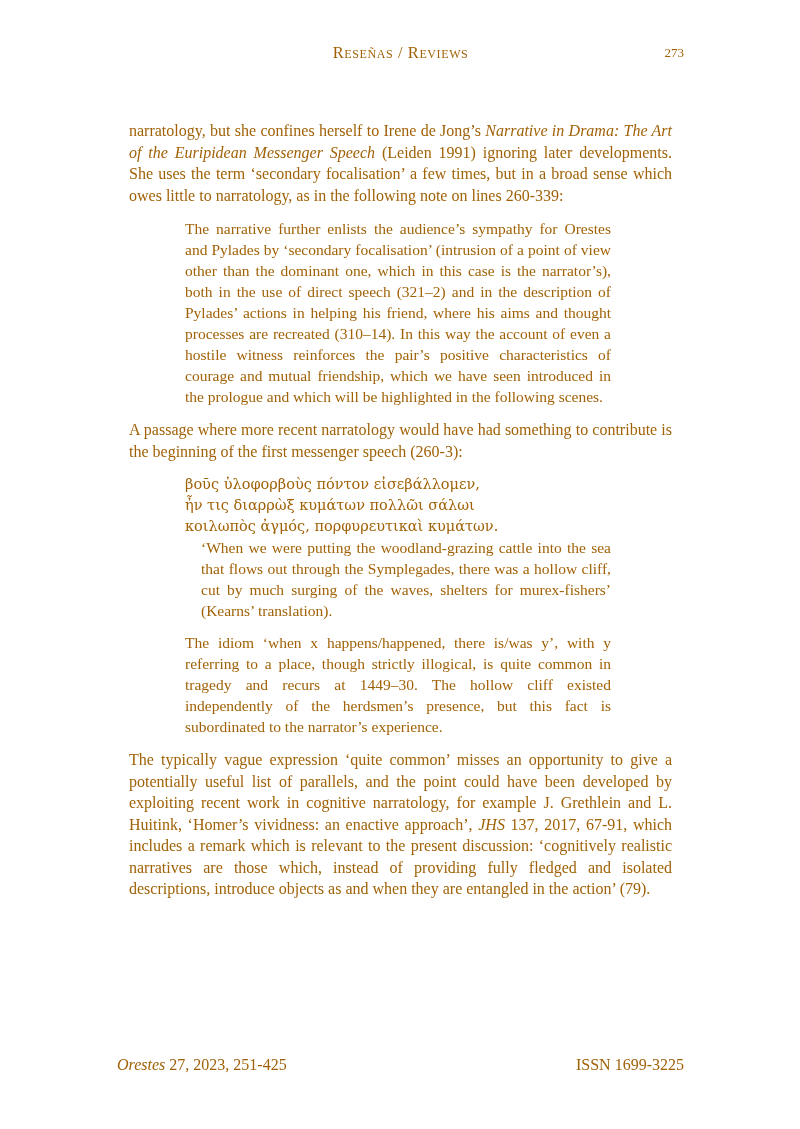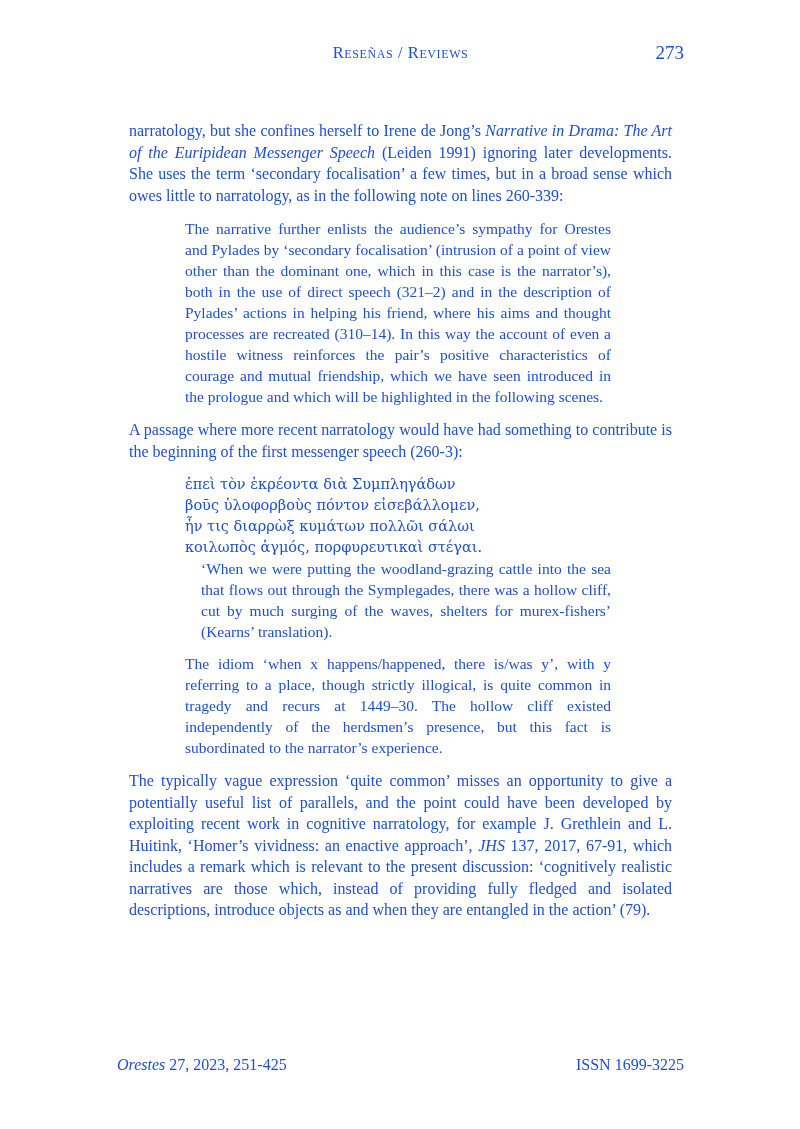--- a/index.html
+++ b/index.html
@@ -5,21 +5,21 @@
   html, body {
     margin: 0;
     padding: 0;
     background: #ffffff;
   }
   .page {
     position: relative;
     width: 800px;
     height: 1129px;
     background: #ffffff;
-    color: #1d4ed8;
+    color: #a16207;
     font-family: "Liberation Serif", "DejaVu Serif", serif;
     overflow: hidden;
   }
   
   .running-head {
     position: absolute;
     top: 43px;
     left: 117px;
     width: 567px;
     height: 22px;
@@ -31,21 +31,21 @@
     text-align: center;
     font-variant: small-caps;
     letter-spacing: 0.6px;
     font-size: 16.5px;
     line-height: 20px;
   }
   .head-page {
     position: absolute;
     right: 0;
     top: 0;
-    font-size: 19px;
+    font-size: 13px;
     line-height: 20px;
   }
   
   .textblock {
     position: absolute;
     top: 108px;
     left: 117px;
     width: 567px;
     font-size: 16px;
     line-height: 21.5px;
@@ -106,24 +106,23 @@
   <main class="textblock">
 
     <p><span>narratology, but she confines herself to Irene de Jong’s </span><em>Narrative in Drama: The Art of the Euripidean Messenger Speech</em><span> (Leiden 1991) ignoring later developments. She uses the term ‘secondary focalisation’ a few times, but in a broad sense which owes little to narratology, as in the following note on lines 260-339:</span></p>
 
     <blockquote class="quote">The narrative further enlists the audience’s sympathy for Orestes and Pylades by ‘secondary focalisation’ (intrusion of a point of view other than the dominant one, which in this case is the narrator’s), both in the use of direct speech (321–2) and in the description of Pylades’ actions in helping his friend, where his aims and thought processes are recreated (310–14). In this way the account of even a hostile witness reinforces the pair’s positive characteristics of courage and mutual friendship, which we have seen introduced in the prologue and which will be highlighted in the following scenes.</blockquote>
 
     <p class="mt-para2">A passage where more recent narratology would have had something to contribute is the beginning of the first messenger speech (260-3):</p>
 
     <div class="verse-block mt-verse">
       <div class="greek-lines">
-          <div>ἐπεὶ τὸν ἐκρέοντα διὰ Συμπληγάδων</div>
           <div>βοῦς ὑλοφορβοὺς πόντον εἰσεβάλλομεν,</div>
           <div>ἦν τις διαρρὼξ κυμάτων πολλῶι σάλωι</div>
-          <div>κοιλωπὸς ἀγμός, πορφυρευτικαὶ στέγαι.</div>
+          <div>κοιλωπὸς ἀγμός, πορφυρευτικαὶ κυμάτων.</div>
         </div>
       <div class="translation">‘When we were putting the woodland-grazing cattle into the sea that flows out through the Symplegades, there was a hollow cliff, cut by much surging of the waves, shelters for murex-fishers’ (Kearns’ translation).</div>
     </div>
 
 
     <blockquote class="quote mt-quote2">The idiom ‘when x happens/happened, there is/was y’, with y referring to a place, though strictly illogical, is quite common in tragedy and recurs at 1449–30. The hollow cliff existed independently of the herdsmen’s presence, but this fact is subordinated to the narrator’s experience.</blockquote>
 
     <p><span>The typically vague expression ‘quite common’ misses an opportunity to give a potentially useful list of parallels, and the point could have been developed by exploiting recent work in cognitive narratology, for example J. Grethlein and L. Huitink, ‘Homer’s vividness: an enactive approach’, </span><em>JHS</em><span> 137, 2017, 67-91, which includes a remark which is relevant to the present discussion: ‘cognitively realistic narratives are those which, instead of providing fully fledged and isolated descriptions, introduce objects as and when they are entangled in the action’ (79).</span></p>
 
   </main>

